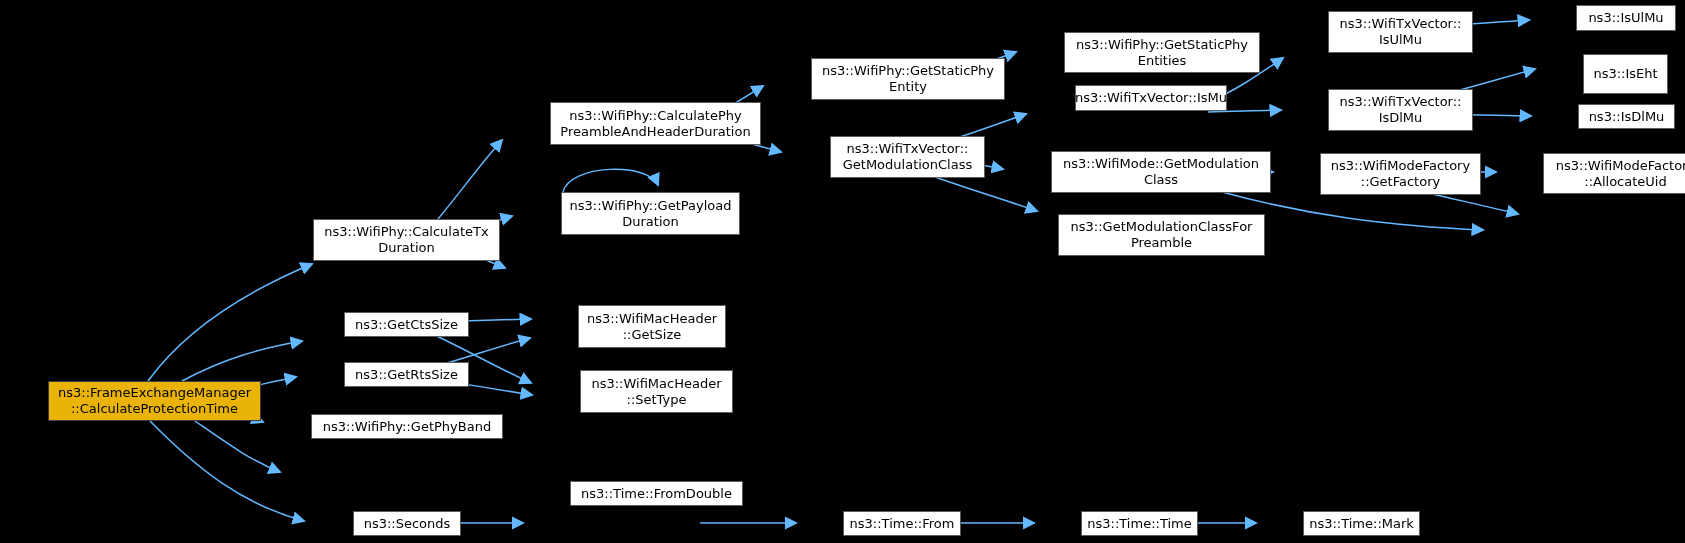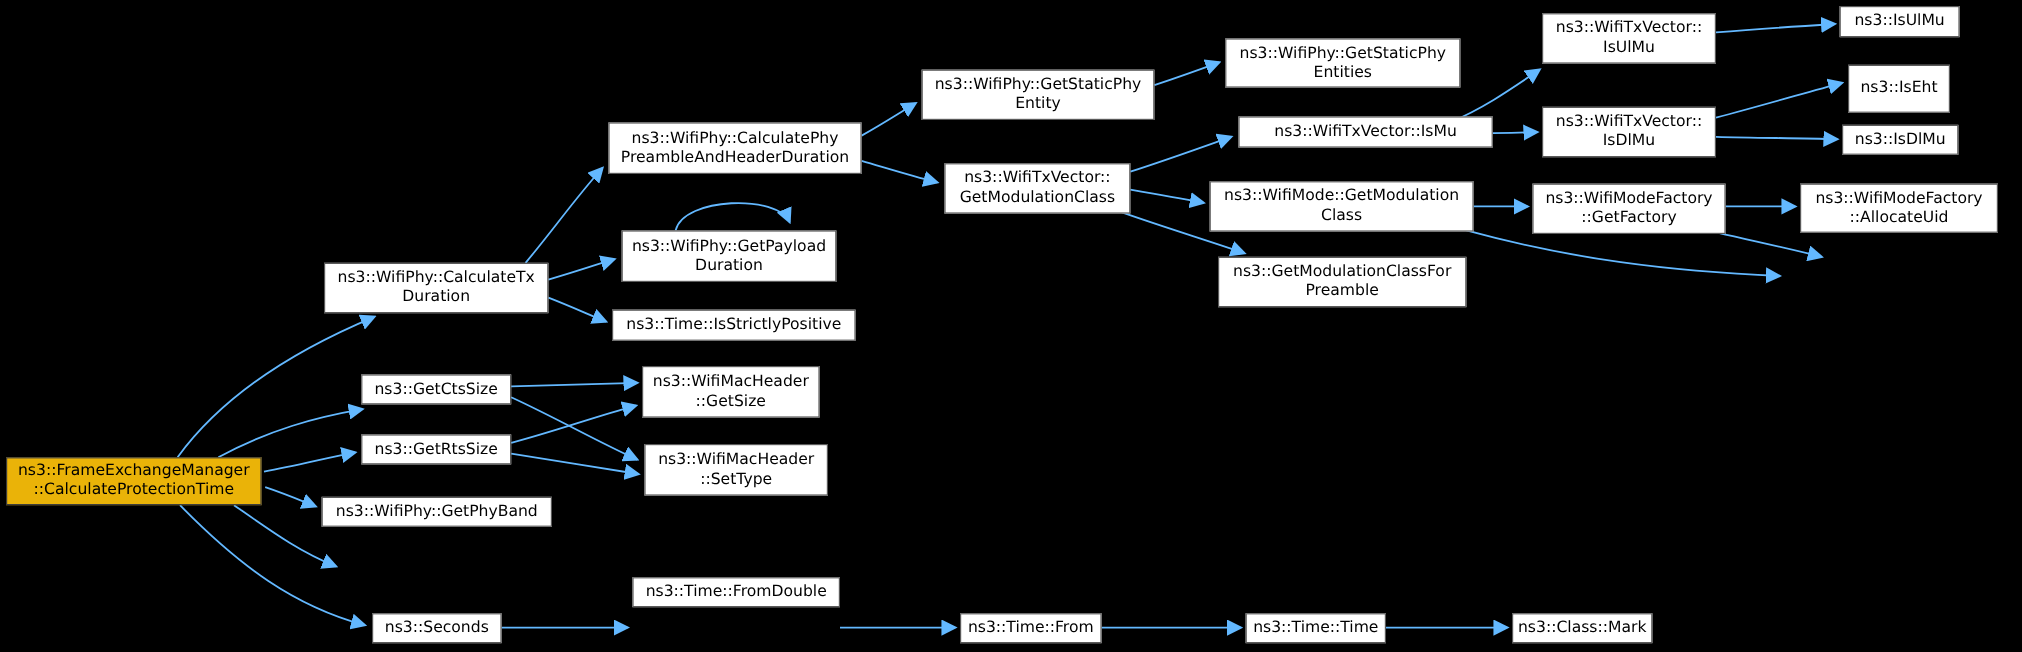--- a/index.html
+++ b/index.html
@@ -17,20 +17,21 @@
     box-sizing:border-box;
     background:#ffffff;
     border:1px solid #5a5a5a;
     color:#000000;
     font-size:13px;
     line-height:1.22;
     display:flex;align-items:center;justify-content:center;
     text-align:center;
     white-space:pre-line;
     cursor:pointer;
+    margin-left:43px;
   }
   .node.root{
     background:#eab308;
     border:1px solid #3d3d3d;
   }
 </style>
 </head>
 <body>
 
 <div id="canvas">
@@ -81,36 +82,35 @@
   <div class="node" style="left:270px;top:219px;width:187px;height:42px">ns3::WifiPhy::CalculateTx
 Duration</div>
   <div class="node" style="left:301px;top:312px;width:125px;height:25px">ns3::GetCtsSize</div>
   <div class="node" style="left:301px;top:362px;width:125px;height:25px">ns3::GetRtsSize</div>
   <div class="node" style="left:268px;top:414px;width:192px;height:25px">ns3::WifiPhy::GetPhyBand</div>
   <div class="node" style="left:310px;top:511px;width:108px;height:25px">ns3::Seconds</div>
   <div class="node" style="left:507px;top:102px;width:211px;height:43px">ns3::WifiPhy::CalculatePhy
 PreambleAndHeaderDuration</div>
   <div class="node" style="left:518px;top:192px;width:179px;height:43px">ns3::WifiPhy::GetPayload
 Duration</div>
-  <div class="node" style="left:510px;top:258px;width:203px;height:26px">ns3::Time::IsStrictlyPositive</div>
   <div class="node" style="left:535px;top:305px;width:148px;height:43px">ns3::WifiMacHeader
 ::GetSize</div>
   <div class="node" style="left:537px;top:370px;width:153px;height:43px">ns3::WifiMacHeader
 ::SetType</div>
   <div class="node" style="left:527px;top:481px;width:173px;height:25px">ns3::Time::FromDouble</div>
   <div class="node" style="left:800px;top:511px;width:118px;height:25px">ns3::Time::From</div>
   <div class="node" style="left:1038px;top:511px;width:117px;height:25px">ns3::Time::Time</div>
-  <div class="node" style="left:1260px;top:511px;width:117px;height:25px">ns3::Class::Mark</div>
+  <div class="node" style="left:1260px;top:511px;width:117px;height:25px">ns3::Time::Mark</div>
   <div class="node" style="left:768px;top:58px;width:194px;height:42px">ns3::WifiPhy::GetStaticPhy
 Entity</div>
   <div class="node" style="left:787px;top:136px;width:155px;height:42px">ns3::WifiTxVector::
 GetModulationClass</div>
   <div class="node" style="left:1021px;top:32px;width:196px;height:41px">ns3::WifiPhy::GetStaticPhy
 Entities</div>
-  <div class="node" style="left:1032px;top:97px;width:212px;height:26px">ns3::WifiTxVector::IsMu</div>
+  <div class="node" style="left:1032px;top:85px;width:152px;height:26px">ns3::WifiTxVector::IsMu</div>
   <div class="node" style="left:1008px;top:151px;width:220px;height:42px">ns3::WifiMode::GetModulation
 Class</div>
   <div class="node" style="left:1015px;top:214px;width:207px;height:42px">ns3::GetModulationClassFor
 Preamble</div>
   <div class="node" style="left:1285px;top:11px;width:145px;height:42px">ns3::WifiTxVector::
 IsUlMu</div>
   <div class="node" style="left:1285px;top:89px;width:145px;height:42px">ns3::WifiTxVector::
 IsDlMu</div>
   <div class="node" style="left:1277px;top:153px;width:161px;height:42px">ns3::WifiModeFactory
 ::GetFactory</div>

